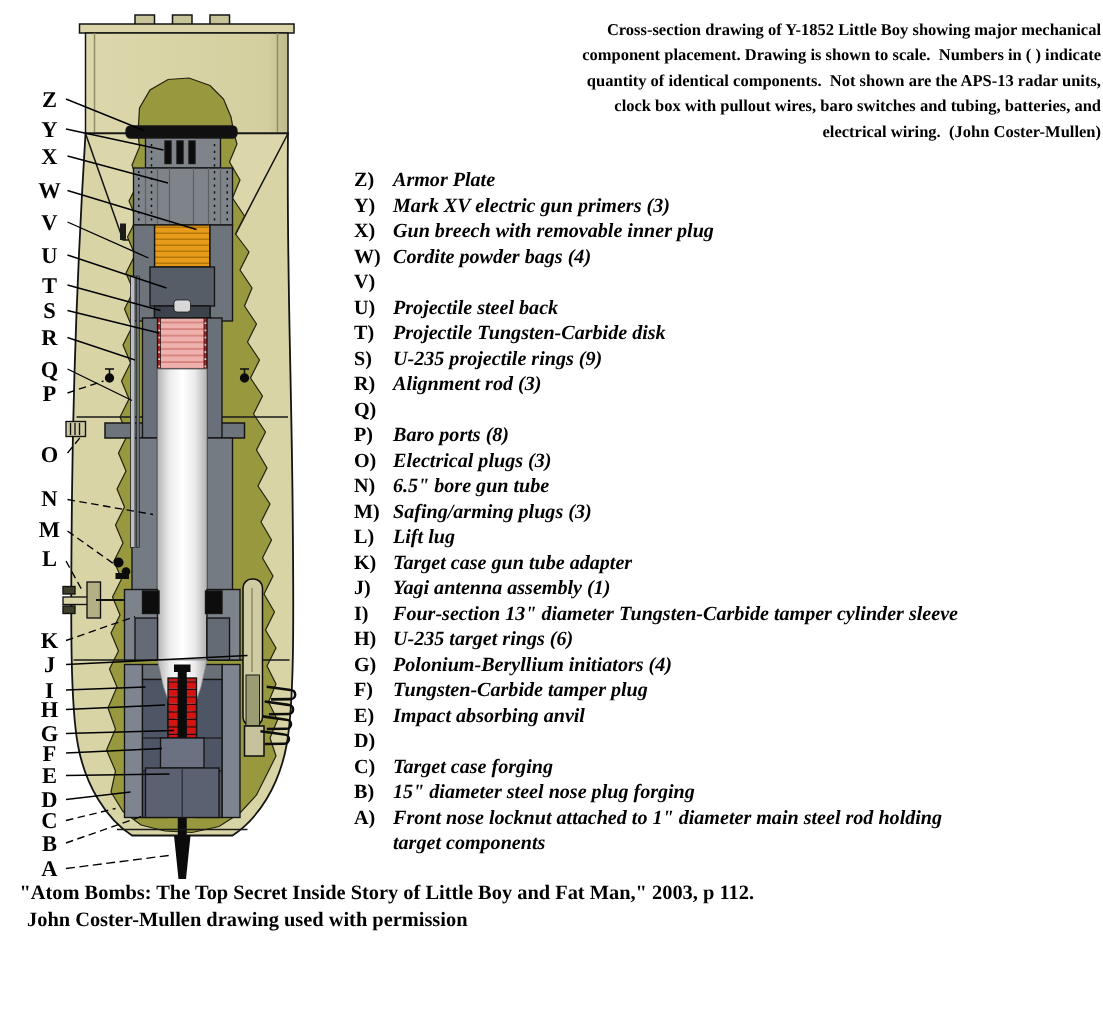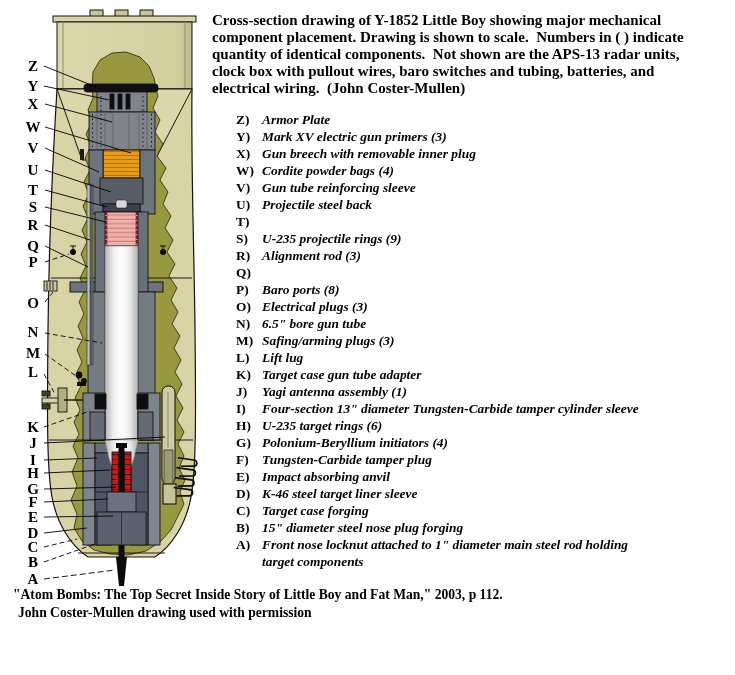--- a/index.html
+++ b/index.html
@@ -1,20 +1,20 @@
 <!DOCTYPE html>
 <html><head>
 <meta charset="utf-8">
 <style>
   html,body{margin:0;padding:0;background:#fff;}
   #page{position:relative;width:735px;height:675px;background:#ffffff;overflow:hidden;
         font-family:"Liberation Serif", serif;font-weight:bold;color:#000;}
   #drawing{position:absolute;left:0;top:0;}
-  #header-text{position:absolute;left:212px;top:12px;width:522px;font-size:15px;
-        line-height:17px;white-space:pre-wrap;}
+  #header-text{position:absolute;left:212px;top:12px;width:522px;font-size:11px;
+        line-height:17px;white-space:pre-wrap;text-align:right;}
   #legend{position:absolute;left:236px;top:111px;width:496px;}
   .lrow{display:flex;line-height:17px;font-size:13.4px;}
   .ltag{flex:0 0 26px;white-space:pre;}
   .ltxt{white-space:pre-wrap;font-style:italic;}
   #footer{position:absolute;left:13px;top:586px;font-size:13.6px;line-height:18px;}
   #footer .f2{padding-left:5px;font-family:Liberation Serif, serif;}
   svg text{font-family:"Liberation Serif", serif;font-weight:bold;font-size:15px;fill:#000;}
 </style>
 </head>
 <body>
@@ -273,28 +273,28 @@
     <div class="lrow">
         <span class="ltag">X)</span>
         <span class="ltxt">Gun breech with removable inner plug</span>
       </div>
     <div class="lrow">
         <span class="ltag">W)</span>
         <span class="ltxt">Cordite powder bags (4)</span>
       </div>
     <div class="lrow">
         <span class="ltag">V)</span>
-        <span class="ltxt">Gun tube reinforcing sleeve</span>
       </div>
     <div class="lrow">
         <span class="ltag">U)</span>
         <span class="ltxt">Projectile steel back</span>
       </div>
     <div class="lrow">
         <span class="ltag">T)</span>
+        <span class="ltxt">Projectile Tungsten-Carbide disk</span>
       </div>
     <div class="lrow">
         <span class="ltag">S)</span>
         <span class="ltxt">U-235 projectile rings (9)</span>
       </div>
     <div class="lrow">
         <span class="ltag">R)</span>
         <span class="ltxt">Alignment rod (3)</span>
       </div>
     <div class="lrow">
@@ -343,21 +343,20 @@
     <div class="lrow">
         <span class="ltag">F)</span>
         <span class="ltxt">Tungsten-Carbide tamper plug</span>
       </div>
     <div class="lrow">
         <span class="ltag">E)</span>
         <span class="ltxt">Impact absorbing anvil</span>
       </div>
     <div class="lrow">
         <span class="ltag">D)</span>
-        <span class="ltxt">K-46 steel target liner sleeve</span>
       </div>
     <div class="lrow">
         <span class="ltag">C)</span>
         <span class="ltxt">Target case forging</span>
       </div>
     <div class="lrow">
         <span class="ltag">B)</span>
         <span class="ltxt">15" diameter steel nose plug forging</span>
       </div>
     <div class="lrow">

